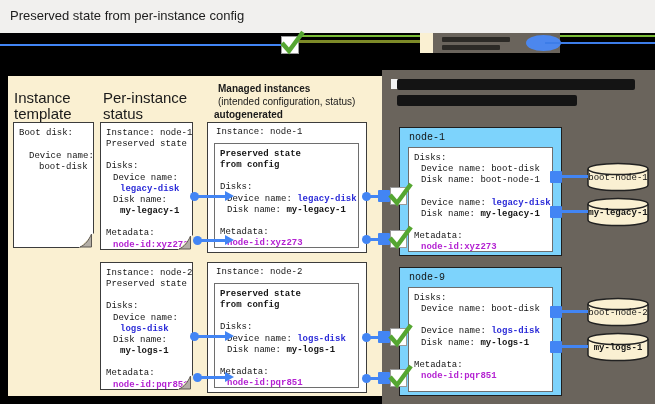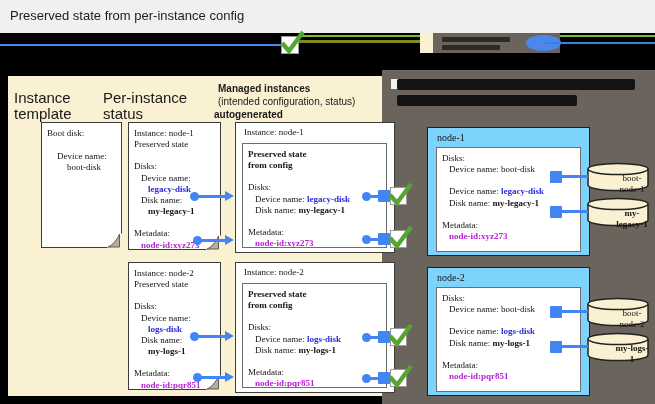--- a/index.html
+++ b/index.html
@@ -1,20 +1,20 @@
 <!DOCTYPE html>
 <html><head>
 <meta charset="utf-8">
 <style>
   html,body{margin:0;padding:0;background:#000;}
   #screen{position:relative;width:655px;height:404px;background:#000;overflow:hidden;
           font-family:"Liberation Sans",sans-serif;}
   .abs{position:absolute;}
-  .mono{font-family:Liberation Serif, serif;font-size:9px;
-        line-height:11.2px;color:#151515;margin-left:28px;}
+  .mono{font-family:Liberation Mono, monospace;font-size:9px;
+        line-height:11.2px;color:#151515;}
   .ln{white-space:nowrap;}
   .gap{height:11px;}
   .ind1{padding-left:7px;}
   .ind2{padding-left:14px;}
   .b{font-weight:bold;}
   .v-blue{color:#2B2BD8;font-weight:bold;}
   .v-mag{color:#B422D2;font-weight:bold;}
   .hdr-strip{position:absolute;left:0;top:0;width:655px;height:33px;background:#F1F0EE;}
   .title{position:absolute;left:10px;top:8px;font-size:13px;color:#1c1c1c;}
   .colhdr{font-weight:normal;font-size:15px;line-height:16px;color:#1a1a1a;white-space:pre-line;}
@@ -149,31 +149,32 @@
       <div class="ln">Metadata:</div>
       <div class="ln ind1 v-mag">node-id:pqr851</div>
     </div>
   </div>
 
   <div class="abs vmbox mono" style="left:399px;top:127px;width:163px;height:129px">
     <div class="ln" style="padding:4px 0 0 9px;font-size:10px">node-1</div>
     <div class="inner" style="left:8px;top:19px;width:145px;height:105px">
       <div class="ln">Disks:</div>
       <div class="ln ind1"><span>Device name: </span><span>boot-disk</span></div>
+      <div class="ln ind1"><span>Disk name: </span><span>boot-node-1</span></div>
       <div class="gap"></div>
       <div class="ln ind1"><span>Device name: </span><span class="v-blue">legacy-disk</span></div>
       <div class="ln ind1"><span>Disk name: </span><span class="b">my-legacy-1</span></div>
       <div class="gap"></div>
       <div class="ln">Metadata:</div>
       <div class="ln ind1 v-mag">node-id:xyz273</div>
     </div>
   </div>
 
   <div class="abs vmbox mono" style="left:399px;top:267px;width:163px;height:129px">
-    <div class="ln" style="padding:4px 0 0 9px;font-size:10px">node-2</div>
+    <div class="ln" style="padding:4px 0 0 9px;font-size:10px">node-9</div>
     <div class="inner" style="left:8px;top:19px;width:145px;height:105px">
       <div class="ln">Disks:</div>
       <div class="ln ind1"><span>Device name: </span><span>boot-disk</span></div>
       <div class="gap"></div>
       <div class="ln ind1"><span>Device name: </span><span class="v-blue">logs-disk</span></div>
       <div class="ln ind1"><span>Disk name: </span><span class="b">my-logs-1</span></div>
       <div class="gap"></div>
       <div class="ln">Metadata:</div>
       <div class="ln ind1 v-mag">node-id:pqr851</div>
     </div>

